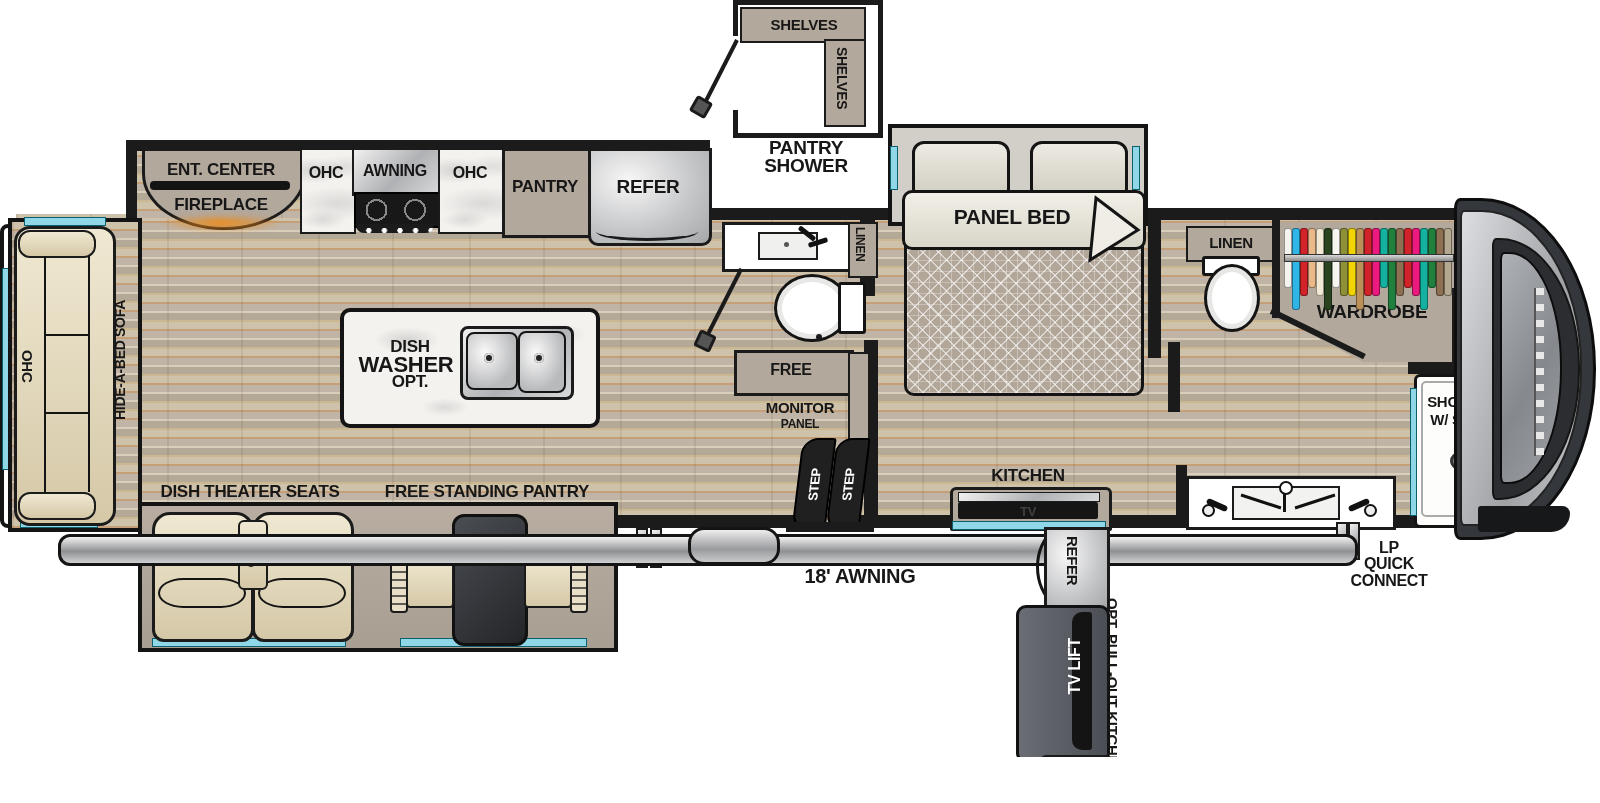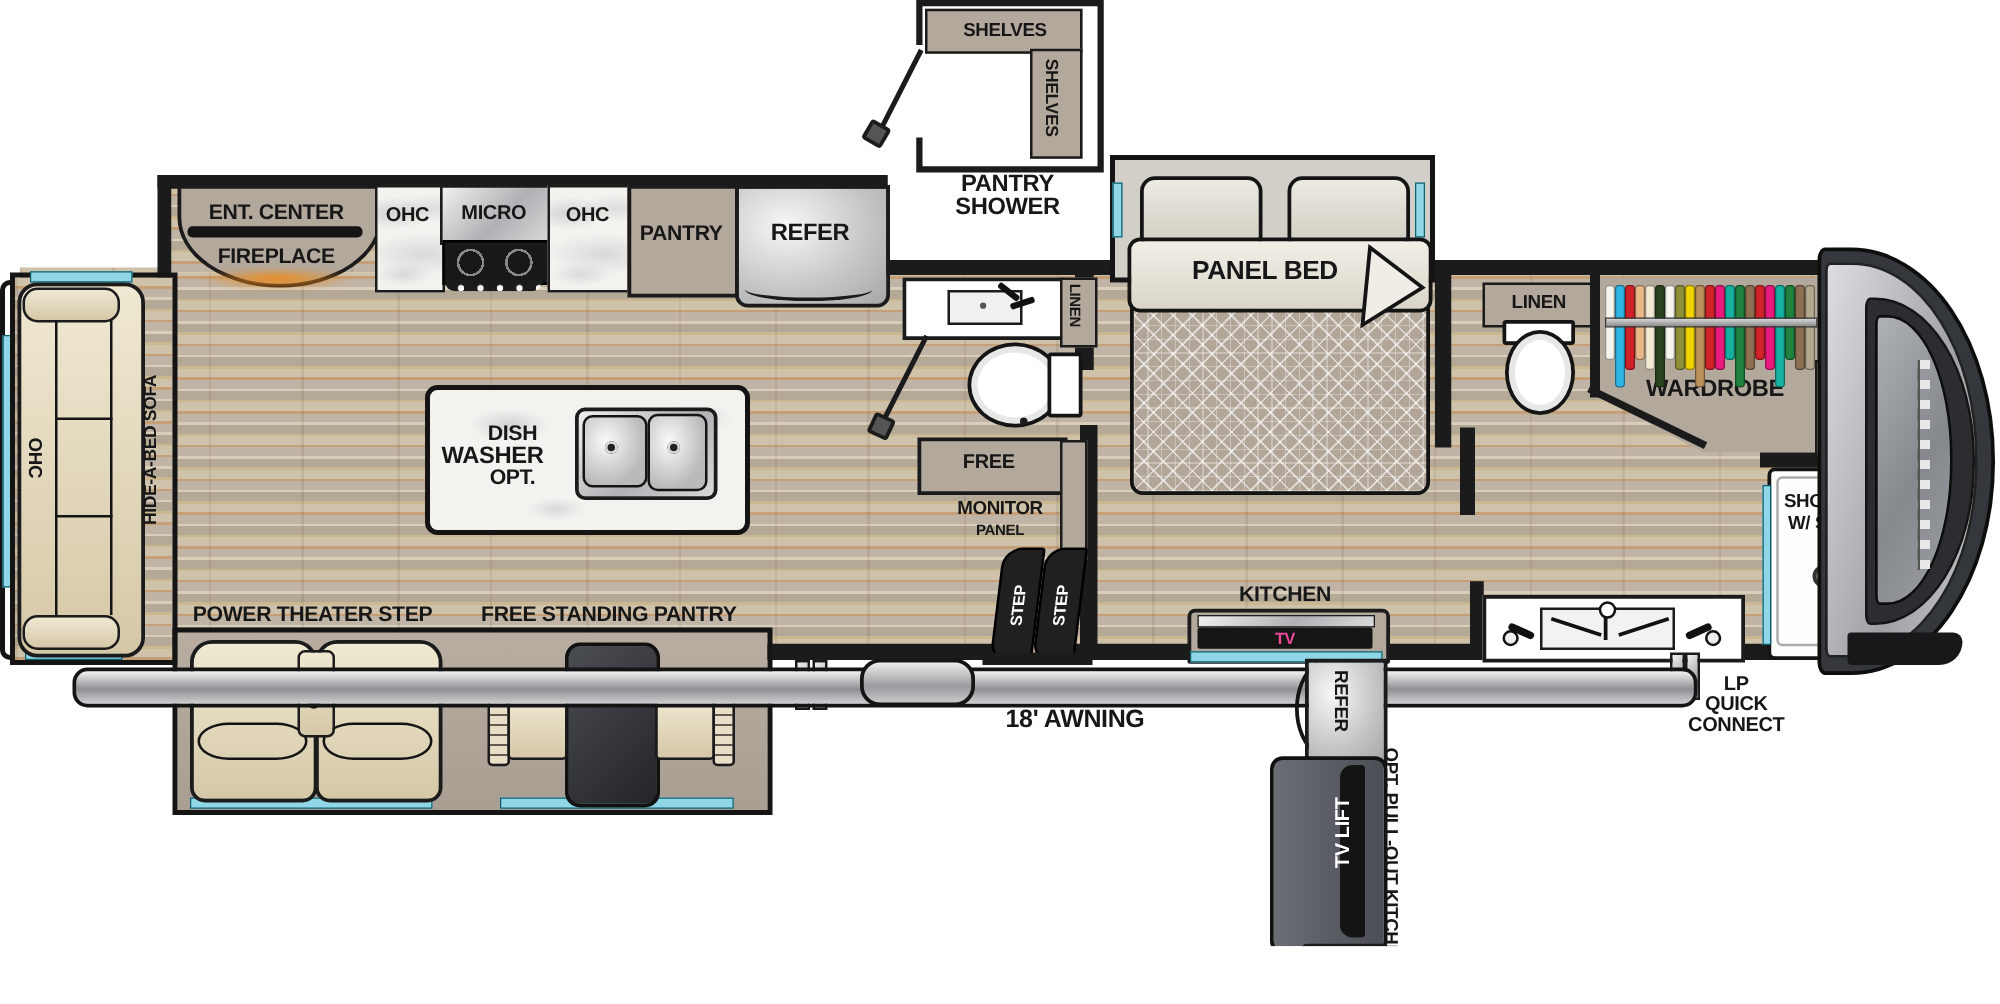--- a/index.html
+++ b/index.html
@@ -81,40 +81,40 @@
   <div class="abs" style="left:142px;top:148px;width:158px;height:76px;background:#b3a89c;border:3px solid #1b1b1b;border-radius:3px 3px 55% 55% / 3px 3px 75% 75%;"></div>
   <div class="abs" style="left:158px;top:214px;width:126px;height:18px;background:radial-gradient(closest-side,rgba(240,138,20,.95),rgba(240,138,20,0));filter:blur(2px);"></div>
   <div class="lbl lblc" style="left:221px;top:170px;font-size:17px;">ENT. CENTER</div>
   <div class="abs" style="left:150px;top:181px;width:140px;height:9px;background:#141414;border-radius:4px;"></div>
   <div class="lbl lblc" style="left:221px;top:205px;font-size:17px;">FIREPLACE</div>
 
   <div class="abs marble" style="left:300px;top:148px;width:52px;height:82px;border:2px solid #1b1b1b;"></div>
   <div class="lbl lblc" style="left:326px;top:173px;font-size:16px;">OHC</div>
 
   <div class="abs steel" style="left:352px;top:148px;width:86px;height:44px;border:2px solid #1b1b1b;"></div>
-  <div class="lbl lblc" style="left:395px;top:171px;font-size:16px;">MICRO</div>
+  <div class="lbl lblc" style="left:395px;top:171px;font-size:16px;">AWNING</div>
   <div class="abs" style="left:354px;top:192px;width:82px;height:32px;background:
        radial-gradient(circle 12px at 25% 50%, transparent 9px, #888 9px 11px, transparent 11px),
        radial-gradient(circle 12px at 72% 50%, transparent 9px, #888 9px 11px, transparent 11px),
        #181818;border:2px solid #000;"></div>
   <div class="abs" style="left:356px;top:224px;width:78px;height:9px;background-color:#1b1b1b;background-image:radial-gradient(circle 2.6px,#fff 2.4px,transparent 2.8px);background-size:15.6px 9px;background-position:5px 2px;background-repeat:repeat-x;border-radius:0 0 8px 8px;"></div>
 
   <div class="abs marble" style="left:438px;top:148px;width:62px;height:82px;border:2px solid #1b1b1b;"></div>
   <div class="lbl lblc" style="left:470px;top:173px;font-size:16px;">OHC</div>
 
   <div class="abs tan" style="left:502px;top:148px;width:84px;height:84px;"></div>
   <div class="lbl lblc" style="left:545px;top:187px;font-size:17px;">PANTRY</div>
 
   <div class="abs refer-face" style="left:588px;top:148px;width:118px;height:92px;border-radius:0 0 10px 10px;"></div>
   <div class="abs" style="left:596px;top:222px;width:102px;height:16px;border-bottom:3px solid #1b1b1b;border-radius:0 0 50% 50%;"></div>
   <div class="lbl lblc" style="left:648px;top:187px;font-size:19px;">REFER</div>
 
   <div class="abs marble" style="left:340px;top:308px;width:252px;height:112px;border:4px solid #141414;border-radius:10px;"></div>
   <div class="lbl lblc" style="left:410px;top:347px;font-size:17px;">DISH</div>
-  <div class="lbl lblc" style="left:394px;top:365px;font-size:19px;">WASHER</div>
+  <div class="lbl lblc" style="left:406px;top:365px;font-size:22px;">WASHER</div>
   <div class="lbl lblc" style="left:410px;top:382px;font-size:17px;">OPT.</div>
   <div class="abs steel" style="left:460px;top:326px;width:108px;height:68px;border-radius:8px;"></div>
   <div class="abs" style="left:466px;top:332px;width:48px;height:54px;background:radial-gradient(ellipse at 35% 35%,#fafafa,#b9babc 70%);border:2px solid #141414;border-radius:8px;"></div>
   <div class="abs" style="left:518px;top:331px;width:44px;height:58px;background:radial-gradient(ellipse at 35% 35%,#fafafa,#b9babc 70%);border:2px solid #141414;border-radius:8px;"></div>
   <div class="abs" style="left:484px;top:353px;width:10px;height:10px;border-radius:50%;background:#222;box-shadow:inset 0 0 0 2px #ddd;"></div>
   <div class="abs" style="left:534px;top:353px;width:10px;height:10px;border-radius:50%;background:#222;box-shadow:inset 0 0 0 2px #ddd;"></div>
 
   <div class="abs" style="left:0px;top:224px;width:12px;height:296px;background:#fff;border:4px solid #141414;border-radius:8px 0 0 8px;"></div>
   <div class="cyan" style="left:2px;top:268px;width:6px;height:200px;"></div>
   <div class="abs floor" style="left:8px;top:218px;width:126px;height:306px;border:4px solid #141414;"></div>
@@ -123,21 +123,21 @@
   <div class="abs cream" style="left:14px;top:226px;width:96px;height:294px;border-radius:16px;"></div>
   <div class="abs cream" style="left:18px;top:230px;width:74px;height:24px;border-width:2.5px;border-radius:12px;"></div>
   <div class="abs cream" style="left:18px;top:492px;width:74px;height:24px;border-width:2.5px;border-radius:12px;"></div>
   <div class="abs" style="left:44px;top:256px;width:0;height:236px;border-left:2.5px solid #141414;"></div>
   <div class="abs" style="left:88px;top:256px;width:0;height:236px;border-left:2.5px solid #141414;"></div>
   <div class="abs" style="left:44px;top:334px;width:46px;height:0;border-top:2.5px solid #141414;"></div>
   <div class="abs" style="left:44px;top:412px;width:46px;height:0;border-top:2.5px solid #141414;"></div>
   <div class="lbl vdn" style="left:19px;top:350px;font-size:15px;">OHC</div>
   <div class="lbl vup" style="left:112px;top:300px;font-size:14px;">HIDE-A-BED SOFA</div>
 
-  <div class="lbl lblc" style="left:250px;top:492px;font-size:17px;">POWER THEATER STEP</div>
+  <div class="lbl lblc" style="left:250px;top:492px;font-size:17px;">DISH THEATER SEATS</div>
   <div class="lbl lblc" style="left:487px;top:492px;font-size:17px;">FREE STANDING PANTRY</div>
   <div class="abs slidefloor" style="left:138px;top:502px;width:472px;height:142px;border:4px solid #141414;"></div>
   <div class="cyan" style="left:152px;top:638px;width:192px;height:7px;"></div>
   <div class="cyan" style="left:400px;top:638px;width:185px;height:7px;"></div>
   <div class="abs cream" style="left:152px;top:512px;width:96px;height:124px;border-radius:18px 18px 12px 12px;"></div>
   <div class="abs cream" style="left:252px;top:512px;width:96px;height:124px;border-radius:18px 18px 12px 12px;"></div>
   <div class="abs" style="left:158px;top:578px;width:84px;height:26px;border:2.5px solid #141414;border-radius:40%/70%;background:transparent;"></div>
   <div class="abs" style="left:258px;top:578px;width:84px;height:26px;border:2.5px solid #141414;border-radius:40%/70%;background:transparent;"></div>
   <div class="abs cream" style="left:238px;top:520px;width:26px;height:66px;border-width:2.5px;border-radius:6px;"></div>
   <div class="dot" style="left:246px;top:540px;width:10px;height:10px;"></div>
@@ -181,21 +181,21 @@
   <div class="abs quilt" style="left:904px;top:242px;width:234px;height:148px;border:3px solid #141414;border-radius:2px 2px 10px 10px;"></div>
   <div class="abs" style="left:902px;top:190px;width:238px;height:54px;background:linear-gradient(180deg,#f1efe7,#d9d5c9);border:3px solid #141414;border-radius:10px;"></div>
   <div class="lbl lblc" style="left:1012px;top:217px;font-size:21px;">PANEL BED</div>
   <svg style="left:1082px;top:194px;" width="60" height="70">
     <polygon points="14,4 56,36 8,66" fill="#efede6" stroke="#141414" stroke-width="3"></polygon>
   </svg>
   <div class="lbl lblc" style="left:1028px;top:476px;font-size:17px;">KITCHEN</div>
   <div class="abs tan" style="left:950px;top:487px;width:156px;height:38px;border-radius:6px 6px 2px 2px;"></div>
   <div class="abs steel" style="left:958px;top:492px;width:140px;height:8px;border-width:1.5px;"></div>
   <div class="abs" style="left:958px;top:502px;width:140px;height:17px;background:#151515;border-radius:2px;"></div>
-  <div class="lbl lblc" style="left:1028px;top:511px;font-size:13px;color:#ec4899;">TV</div>
+  <div class="lbl lblc" style="left:1028px;top:511px;font-size:13px;color:#404040;">TV</div>
   <div class="cyan" style="left:952px;top:521px;width:152px;height:7px;"></div>
 
   <div class="abs tan2" style="left:1186px;top:226px;width:90px;height:32px;"></div>
   <div class="lbl lblc" style="left:1231px;top:242px;font-size:15px;">LINEN</div>
   <div class="abs" style="left:1202px;top:256px;width:52px;height:14px;background:#fff;border:3px solid #141414;border-radius:3px;"></div>
   <div class="abs" style="left:1204px;top:264px;width:50px;height:62px;background:#fff;border:3px solid #141414;border-radius:50%;box-shadow:inset 0 0 0 5px #e7e7e5;"></div>
   <div class="abs" style="left:1262px;top:220px;width:196px;height:142px;background:#b3a89c;clip-path:polygon(13px 2px,196px 2px,196px 142px,101px 142px,13px 95px);"></div>
   <div class="abs" style="left:1271px;top:308px;width:104px;height:6px;background:#1b1b1b;transform-origin:0 50%;transform:rotate(26deg);"></div>
   <div class="wall" style="left:1272px;top:218px;width:8px;height:100px;"></div>
   <div class="lbl lblc" style="left:1372px;top:312px;font-size:19px;">WARDROBE</div>

